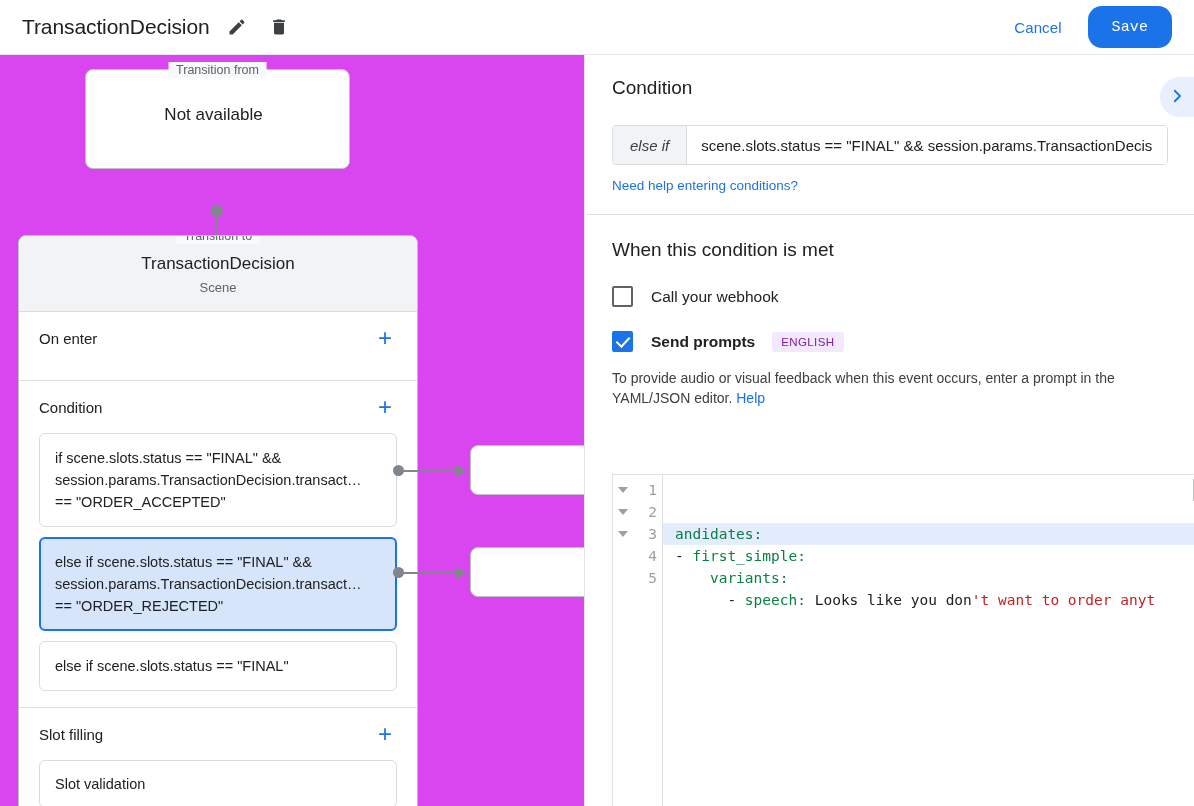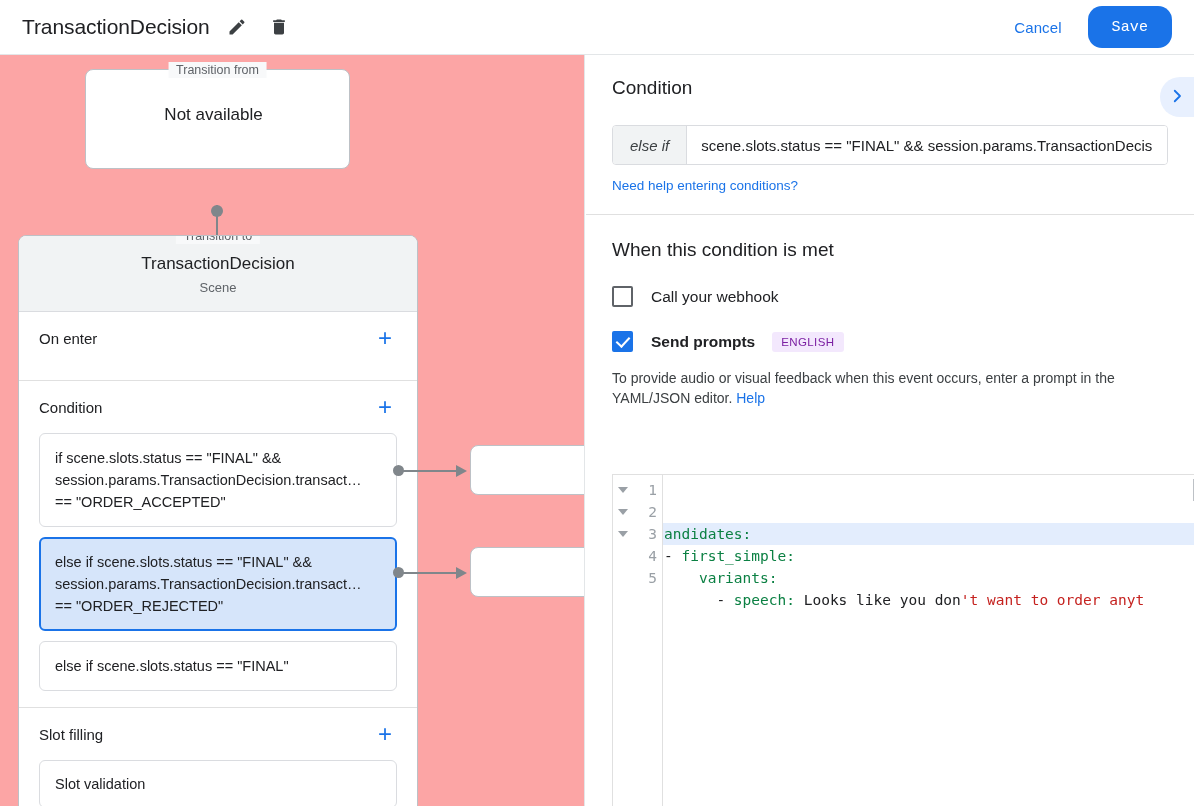--- a/index.html
+++ b/index.html
@@ -62,21 +62,21 @@
     border-radius: 14px;
     cursor: pointer;
     letter-spacing: 0.1px;
   }
 
   
   #canvas {
     position: absolute;
     left: 0; top: 55px;
     width: 585px; height: 751px;
-    background: #fca5a5;
+    background: #d946ef;
     overflow: hidden;
     border-right: 1px solid #e3e6e8;
   }
 
   
   .frame-box {
     position: absolute;
     border: 1px solid #bdc1c6;
     border-radius: 8px;
     background: #ffffff;
@@ -410,21 +410,21 @@
     border-top: 6px solid #9aa0a6;
     cursor: pointer;
   }
   #code-lines {
     flex: 1 1 auto;
     padding-top: 4px;
     position: relative;
     overflow: hidden;
     white-space: pre;
   }
-  .code-line { height: 22px; padding-left: 1px; }
+  .code-line { height: 22px; padding-left: 12px; }
   .code-line.active { background: #e3edfd; }
   .tok-key { color: #0b8043; }
   .tok-plain { color: #202124; }
   .tok-str { color: #c5221f; }
   .tok-punct { color: #0b8043; }
   #code-caret {
     position: absolute;
     right: 0; top: 4px;
     width: 1px; height: 22px;
     background: #bdc1c6;

